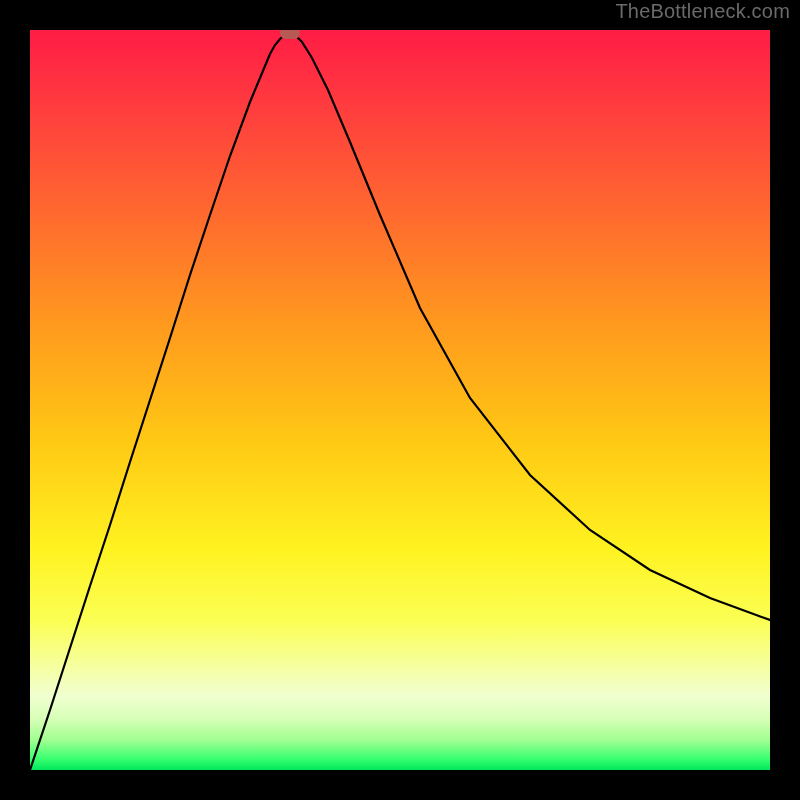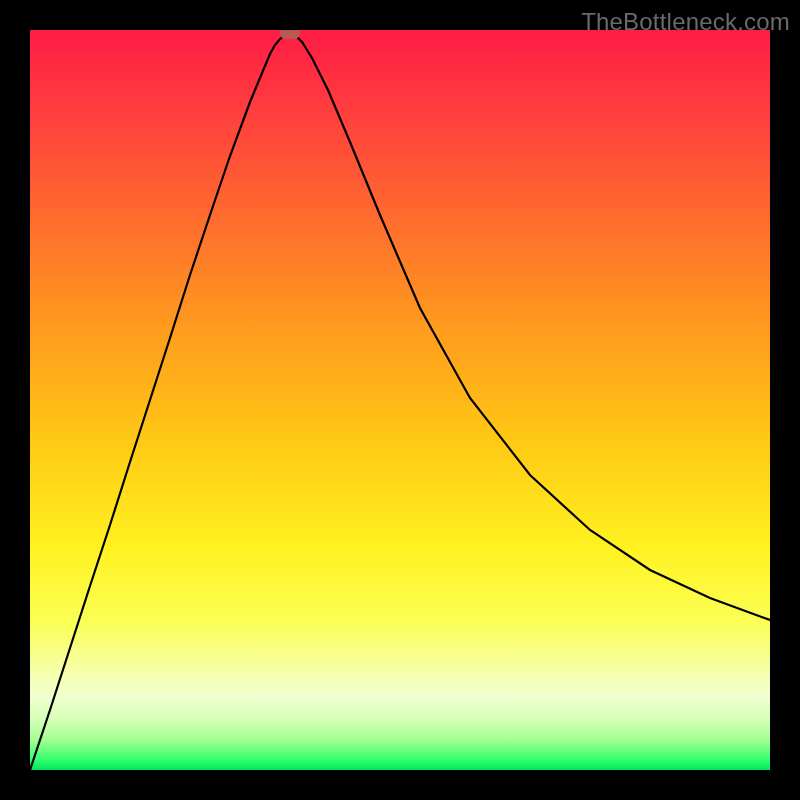--- a/index.html
+++ b/index.html
@@ -54,24 +54,24 @@
   .vertex-marker {
     position: absolute;
     width: 20px;
     height: 12px;
     background: #b85a54;
     border-radius: 6px;
     transform: translate(-50%, -50%);
   }
   .attribution {
     position: absolute;
-    top: 8px;
+    top: 0;
     right: 10px;
     color: #6a6a6a;
-    font-size: 24px;
+    font-size: 20px;
     font-weight: 500;
     letter-spacing: 0.2px;
   }
 </style>
 </head>
 <body>
 
 <div class="attribution">TheBottleneck.com</div>
 
 <div class="frame">

